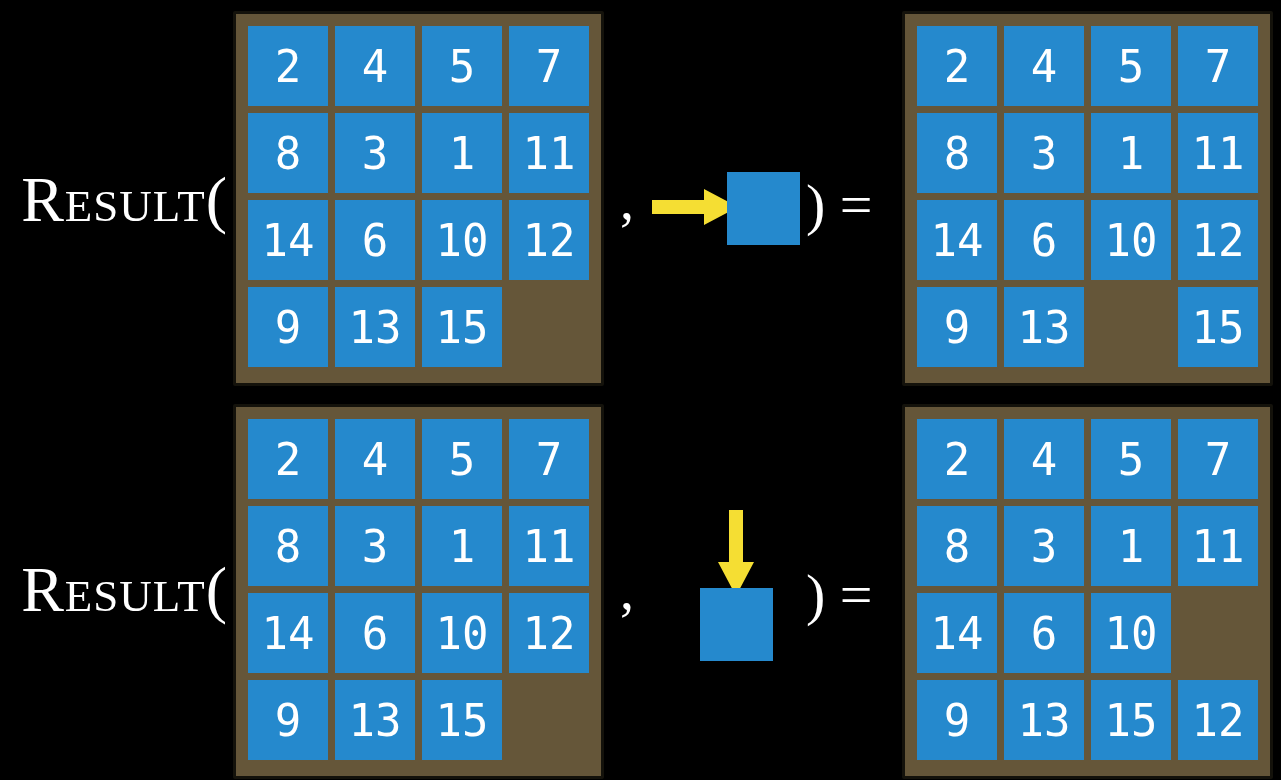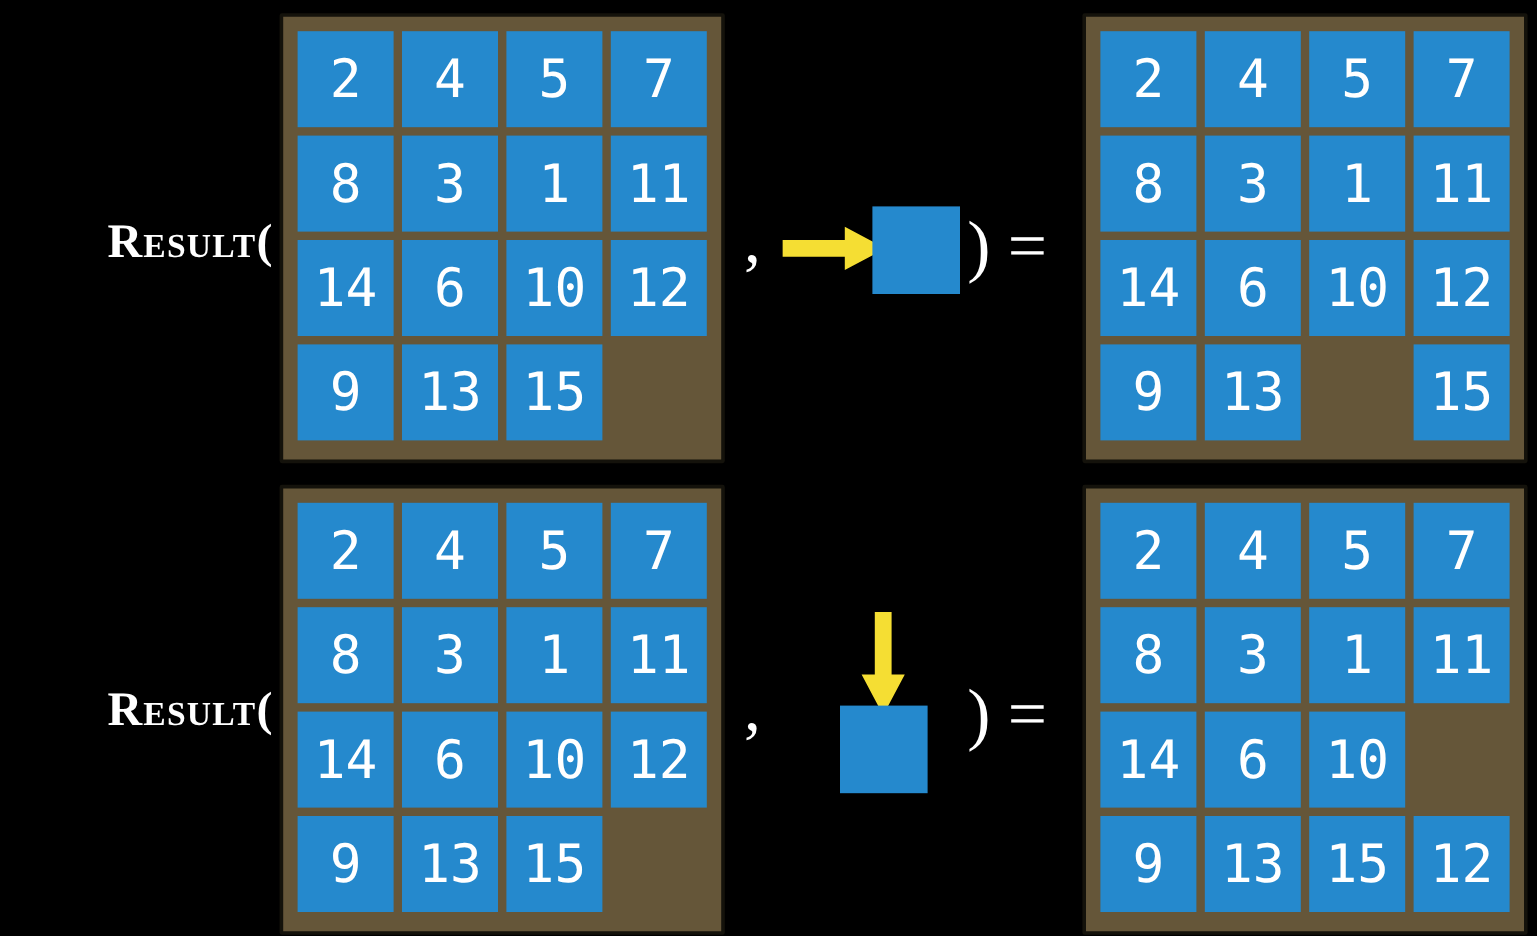--- a/index.html
+++ b/index.html
@@ -7,23 +7,22 @@
     position:relative; width:1281px; height:780px; background:#000;
     overflow:hidden; font-family:"Liberation Serif", serif;
   }
   .example { position:absolute; left:0; width:1281px; height:390px; }
   #ex-right { top:0; }
   #ex-down  { top:390px; }
 
   .func-label {
     position:absolute; left:0; top:158px; width:228px; height:84px;
     display:flex; align-items:center; justify-content:flex-end;
-    color:#fff; font-size:40px; font-variant:small-caps; letter-spacing:1px;
+    color:#fff; font-size:64px; font-variant:small-caps; letter-spacing:1px;
     white-space:nowrap;
-    font-weight:bold;
   }
 
   .board {
     position:absolute; width:341px; height:341px;
     background:#655639; border:3px solid #14120b; border-radius:2px;
     padding:12px 12px 16px 12px;
     display:grid; grid-template-columns:repeat(4,80px); grid-template-rows:repeat(4,80px);
     gap:7px; box-sizing:content-box;
   }
   .board.input  { left:233px; top:11px; }

